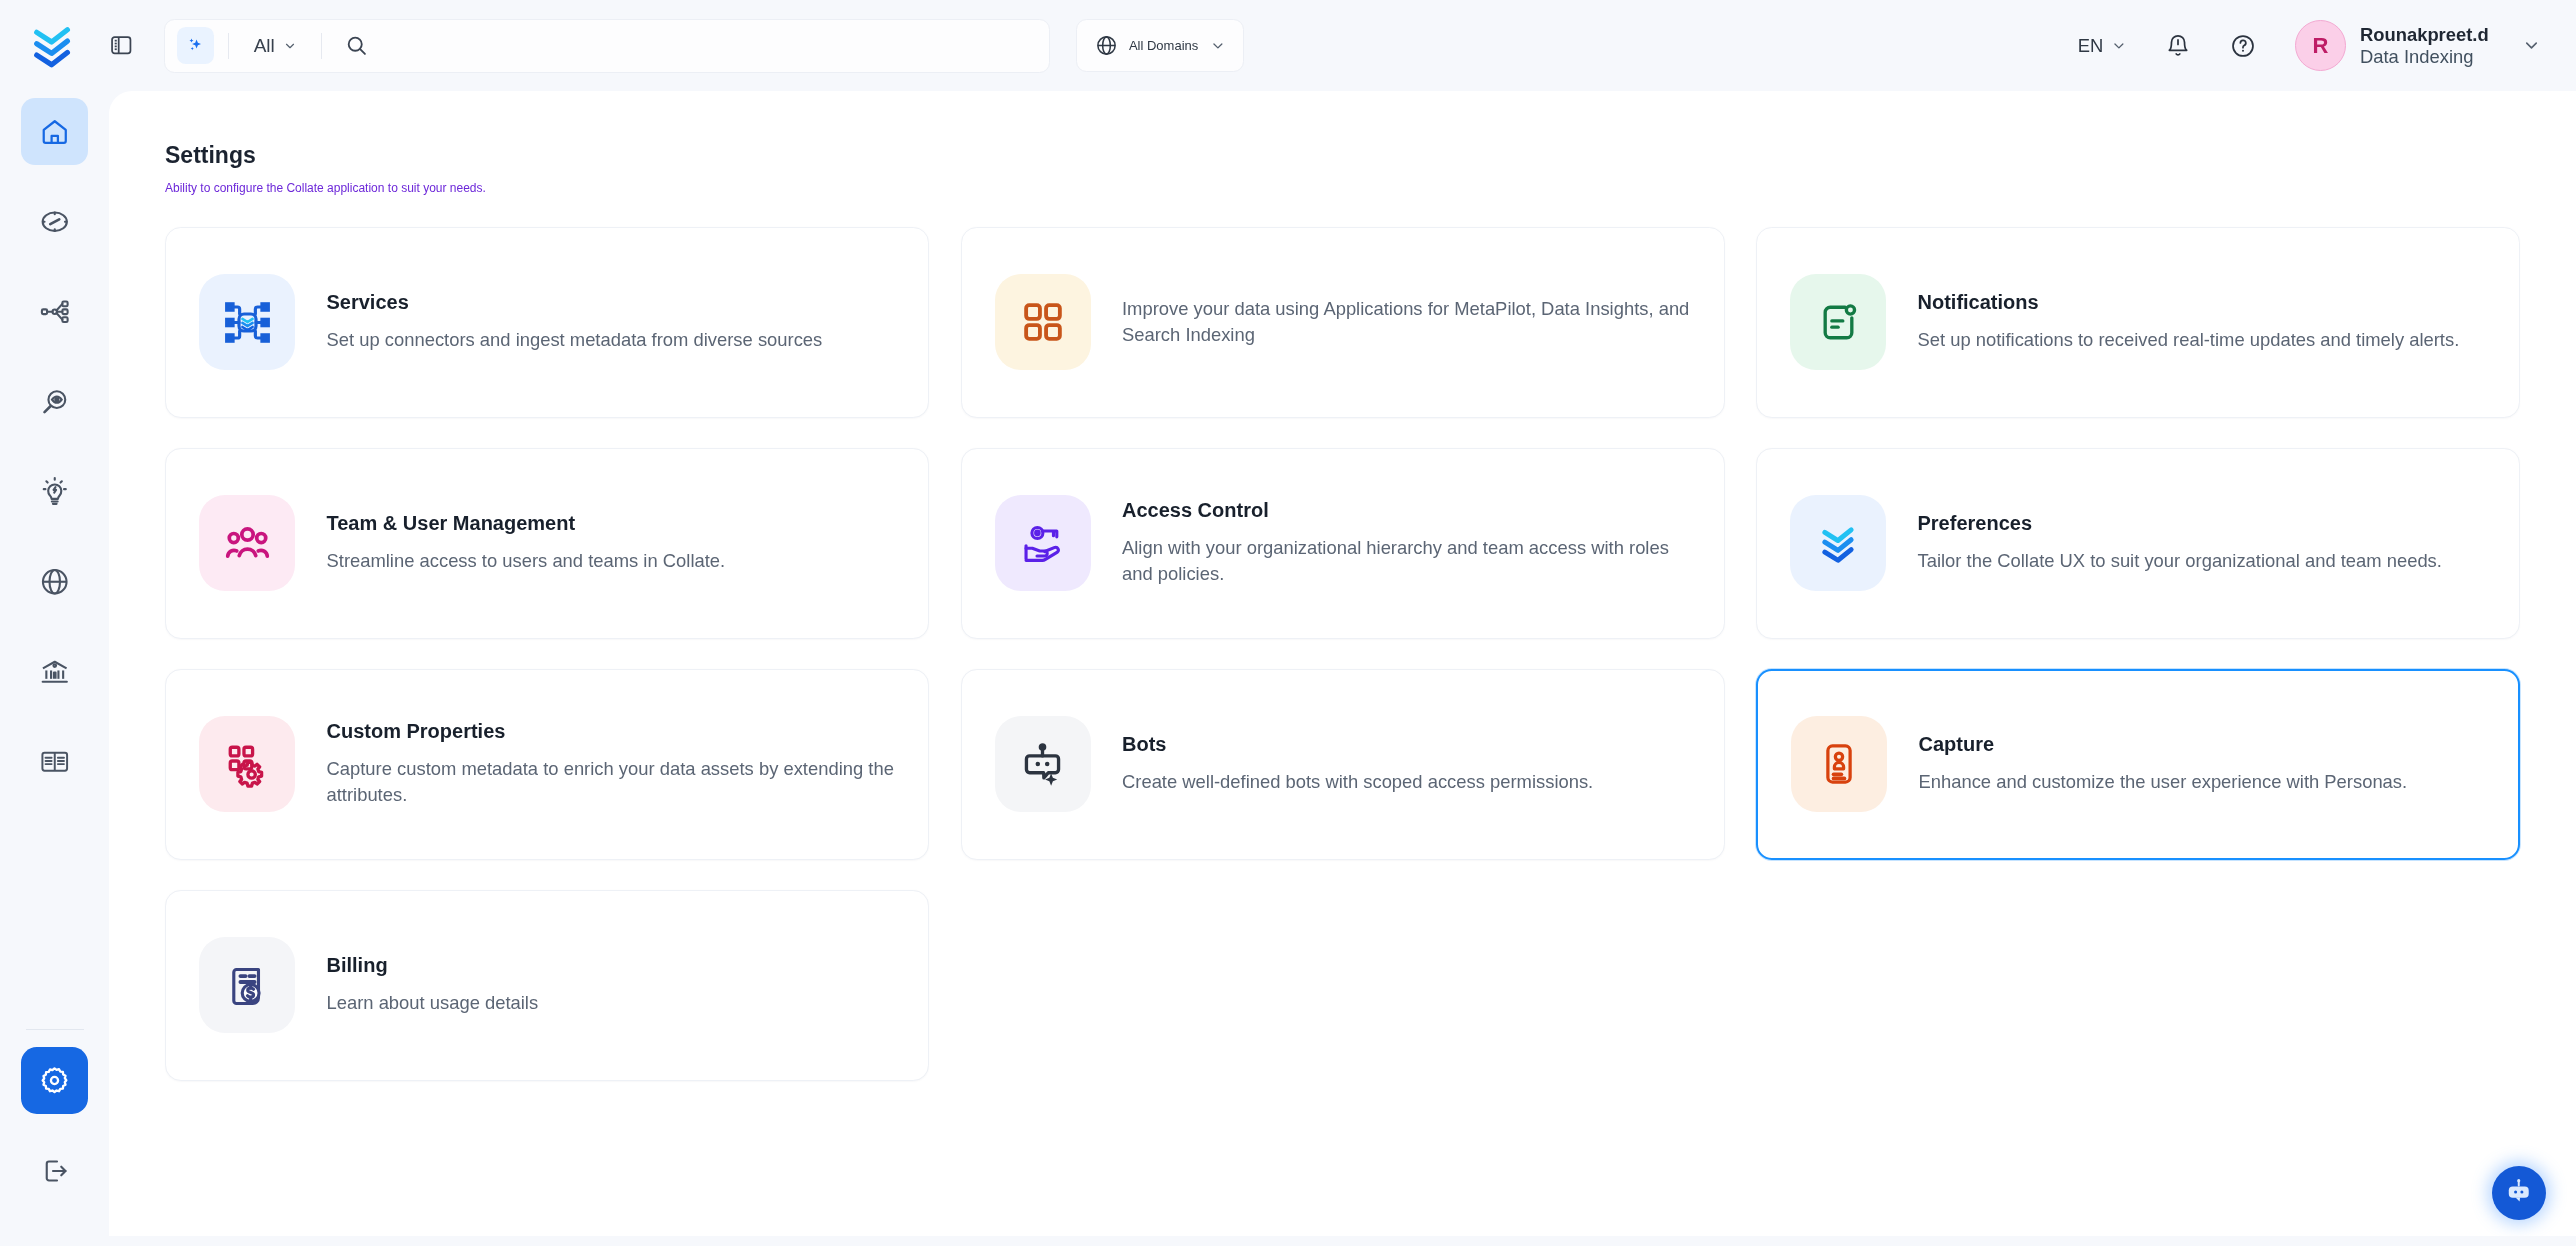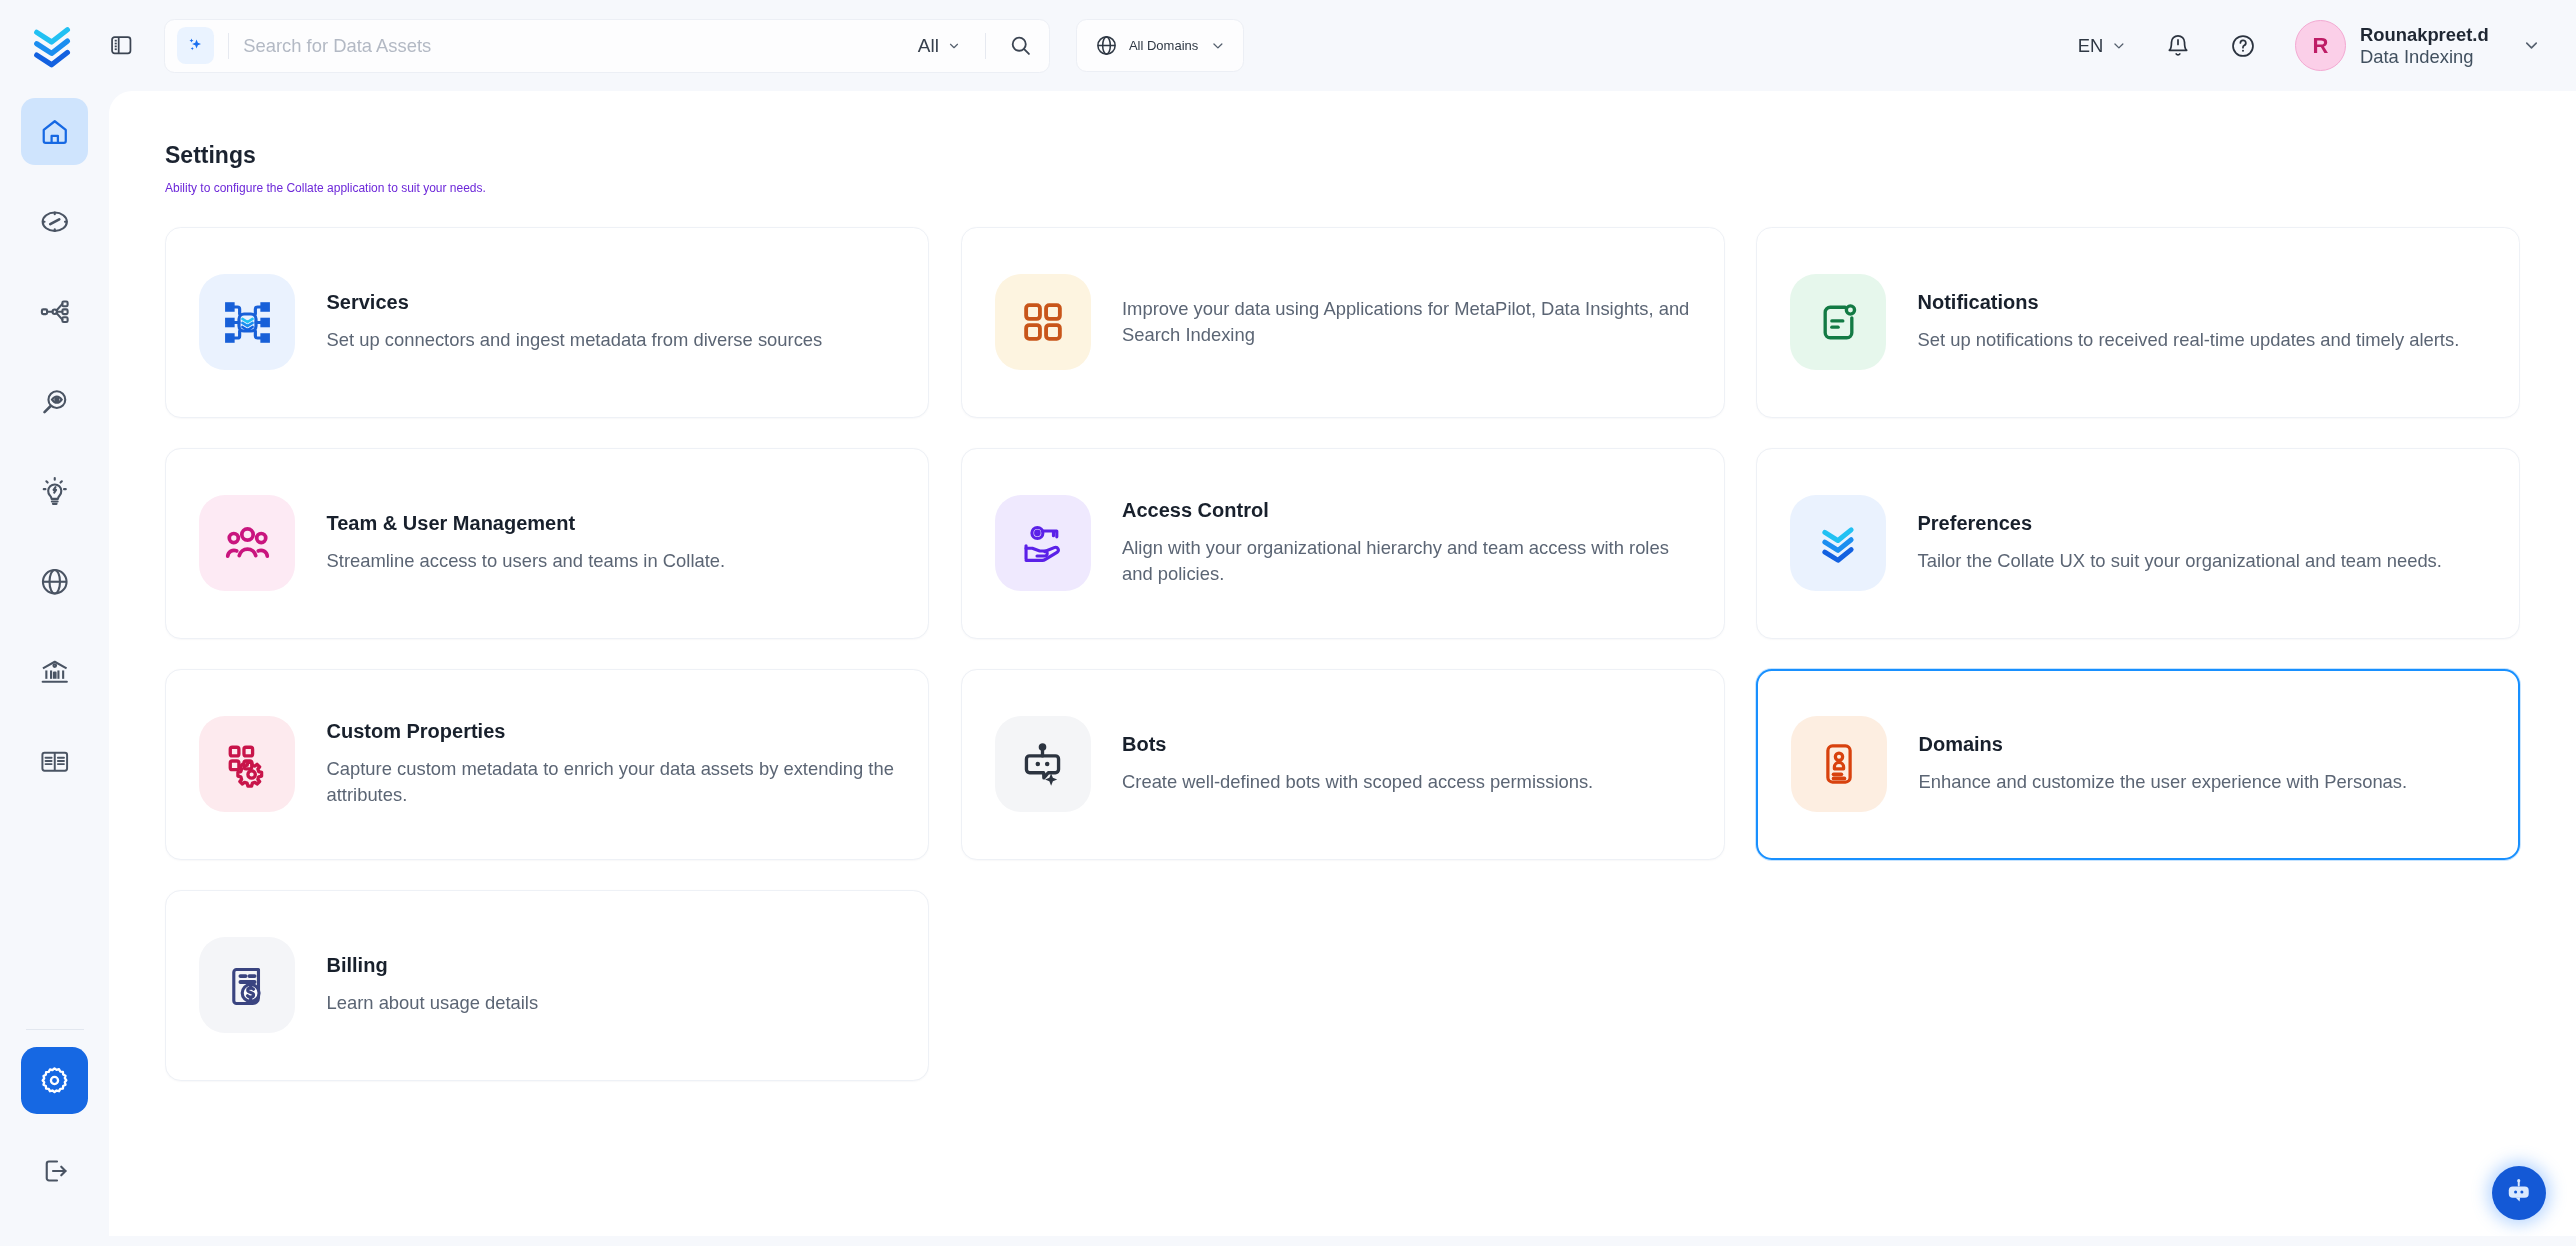--- a/index.html
+++ b/index.html
@@ -163,21 +163,20 @@
 
     <div class="searchbar">
       <div class="sparkle-btn">
         <svg width="21" height="21" viewBox="0 0 24 24" fill="#1a6ff0">
           <path d="M13.2 5.2l1.5 3.6 3.6 1.5-3.6 1.5-1.5 3.6-1.5-3.6-3.6-1.5 3.6-1.5z"></path>
           <path d="M7.4 4l.7 1.6L9.7 6.3 8.1 7 7.4 8.6 6.7 7 5.1 6.3l1.6-.7z"></path>
           <path d="M8.3 13.6l.55 1.3 1.3.55-1.3.55-.55 1.3-.55-1.3-1.3-.55 1.3-.55z"></path>
         </svg>
       </div>
       <div class="v-divider"></div>
-      <input class="search-input" type="text" value="" placeholder="Search for Data Assets" style="">
       <div class="all-select">
         <span>All</span>
         <svg width="14" height="14" viewBox="0 0 24 24" fill="none" stroke="#4a5costume">
           <path d="M6 9l6 6 6-6" stroke="#55606e" stroke-width="2" stroke-linecap="round" stroke-linejoin="round" fill="none"></path>
         </svg>
       </div>
       <div class="v-divider"></div>
       <div class="search-go">
         <svg width="24.5" height="24.5" viewBox="0 0 24 24" fill="none" stroke="#3b4452" stroke-width="1.8">
           <circle cx="11" cy="11" r="6.4"></circle>
@@ -494,21 +493,21 @@
           <div class="card-icon" style="background:#fdeee1;">
             <svg width="46" height="46" viewBox="0 0 24 24" fill="none" stroke="#d8420e" stroke-width="1.7">
               <rect x="6.2" y="2.6" width="11.6" height="18.8" rx="2.4"></rect>
               <circle cx="12" cy="8.2" r="1.9"></circle>
               <path d="M9.6 13.6a2.4 2.4 0 0 1 4.8 0v.9H9.6z" stroke-linejoin="round"></path>
               <line x1="9.2" y1="17.4" x2="13.2" y2="17.4" stroke-linecap="round" stroke-width="2"></line>
               <line x1="9.2" y1="19.5" x2="14.8" y2="19.5" stroke-linecap="round" stroke-width="2"></line>
             </svg>
           </div>
           <div class="card-text">
-            <div class="card-title">Domains</div>
+            <div class="card-title">Capture</div>
             <div class="card-desc">Enhance and customize the user experience with Personas.</div>
           </div>
         </div>
 
         <div class="card">
           <div class="card-icon" style="background:#f4f5f8;">
             <svg width="47" height="47" viewBox="0 0 24 24" fill="none" stroke="#3a4480" stroke-width="1.6">
               <path d="M6.4 3.8h11.2v14.4a3 3 0 0 1-3 3H6.4a1.4 1.4 0 0 1-1.4-1.4V5.2a1.4 1.4 0 0 1 1.4-1.4z" stroke-linejoin="round"></path>
               <line x1="8.4" y1="7.2" x2="11" y2="7.2" stroke-linecap="round" stroke-width="2"></line>
               <line x1="13" y1="7.2" x2="15.6" y2="7.2" stroke-linecap="round" stroke-width="2"></line>

